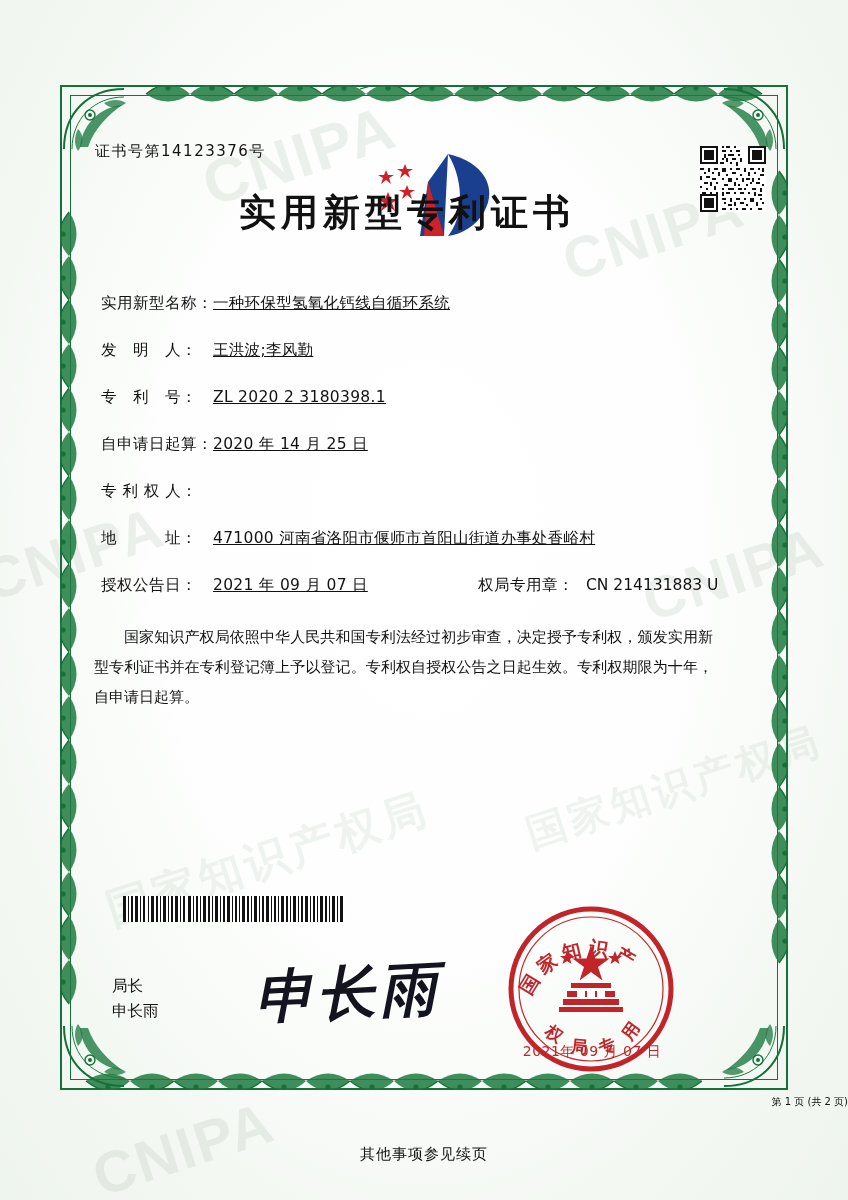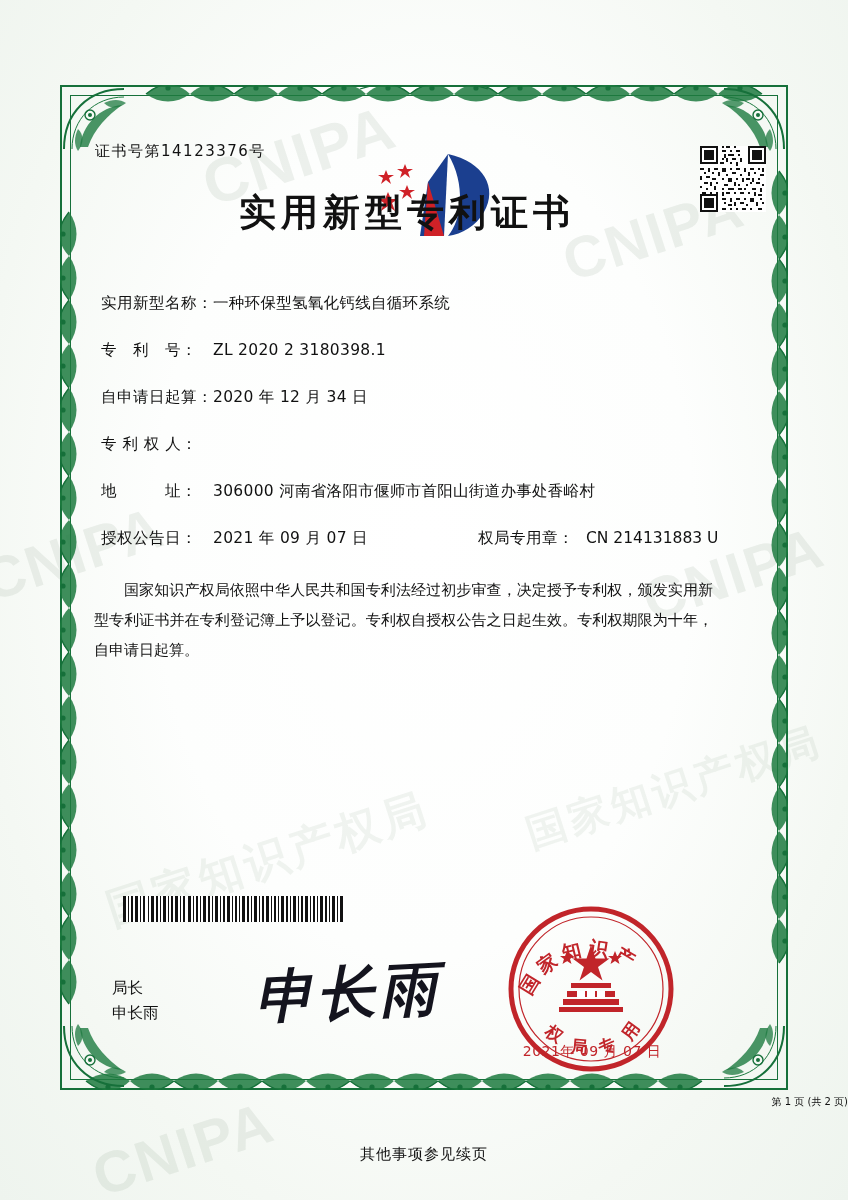--- a/index.html
+++ b/index.html
@@ -109,20 +109,21 @@
     justify-content: space-between;
   }
   .flabel {
     width: 112px;
     flex: 0 0 112px;
     letter-spacing: 0.5px;
   }
   .fvalue {
     flex: 1;
     letter-spacing: 0.3px;
+    text-decoration: underline;
   }
   .field.dual .fvalue { flex: 0 0 auto; width: 265px; }
   .field.dual .flabel2 { width: 108px; flex: 0 0 108px; letter-spacing: 0.5px;}
   .field.dual .fvalue2 { flex: 1; }
 
   .para {
     margin: 18px 22px 0 15px;
     font-family: "DejaVu Sans", sans-serif;
     font-size: 15px;
     line-height: 30px;
@@ -133,21 +134,21 @@
 
   
   .barcode {
     position: absolute;
     left: 123px; top: 896px;
     width: 222px; height: 26px;
   }
   .sig-block {
     position: absolute;
     left: 112px; top: 975px;
-    font-family: Liberation Sans, sans-serif;
+    font-family: Liberation Mono, monospace;
     font-size: 15.5px;
     line-height: 25px;
     color: #111;
   }
   .sig-script {
     position: absolute;
     left: 255px; top: 955px;
     font-family: "Liberation Serif", serif;
     font-size: 58px;
     font-style: italic;
@@ -409,33 +410,37 @@
     <div class="cert-no">证书号第14123376号</div>
 
     <div class="title">实用新型专利证书</div>
 
     <div class="fields">
       <div class="field">
         <div class="flabel">实用新型名称：</div>
         <div class="fvalue">一种环保型氢氧化钙线自循环系统</div>
       </div>
       <div class="field">
+        <div class="flabel">发　明　人：</div>
+        <div class="fvalue">王洪波;李风勤</div>
+      </div>
+      <div class="field">
         <div class="flabel">专　利　号：</div>
         <div class="fvalue">ZL 2020 2 3180398.1</div>
       </div>
       <div class="field">
         <div class="flabel">自申请日起算：</div>
-        <div class="fvalue">2020 年 12 月 34 日</div>
+        <div class="fvalue">2020 年 14 月 25 日</div>
       </div>
       <div class="field">
         <div class="flabel">专 利 权 人：</div>
       </div>
       <div class="field">
         <div class="flabel">地　　　址：</div>
-        <div class="fvalue">306000 河南省洛阳市偃师市首阳山街道办事处香峪村</div>
+        <div class="fvalue">471000 河南省洛阳市偃师市首阳山街道办事处香峪村</div>
       </div>
       <div class="field dual">
         <div class="flabel">授权公告日：</div>
         <div class="fvalue">2021 年 09 月 07 日</div>
         <div class="flabel2">权局专用章：</div>
         <div class="fvalue2">CN 214131883 U</div>
       </div>
     </div>
 
     <div class="para">国家知识产权局依照中华人民共和国专利法经过初步审查，决定授予专利权，颁发实用新型专利证书并在专利登记簿上予以登记。专利权自授权公告之日起生效。专利权期限为十年，自申请日起算。</div>

